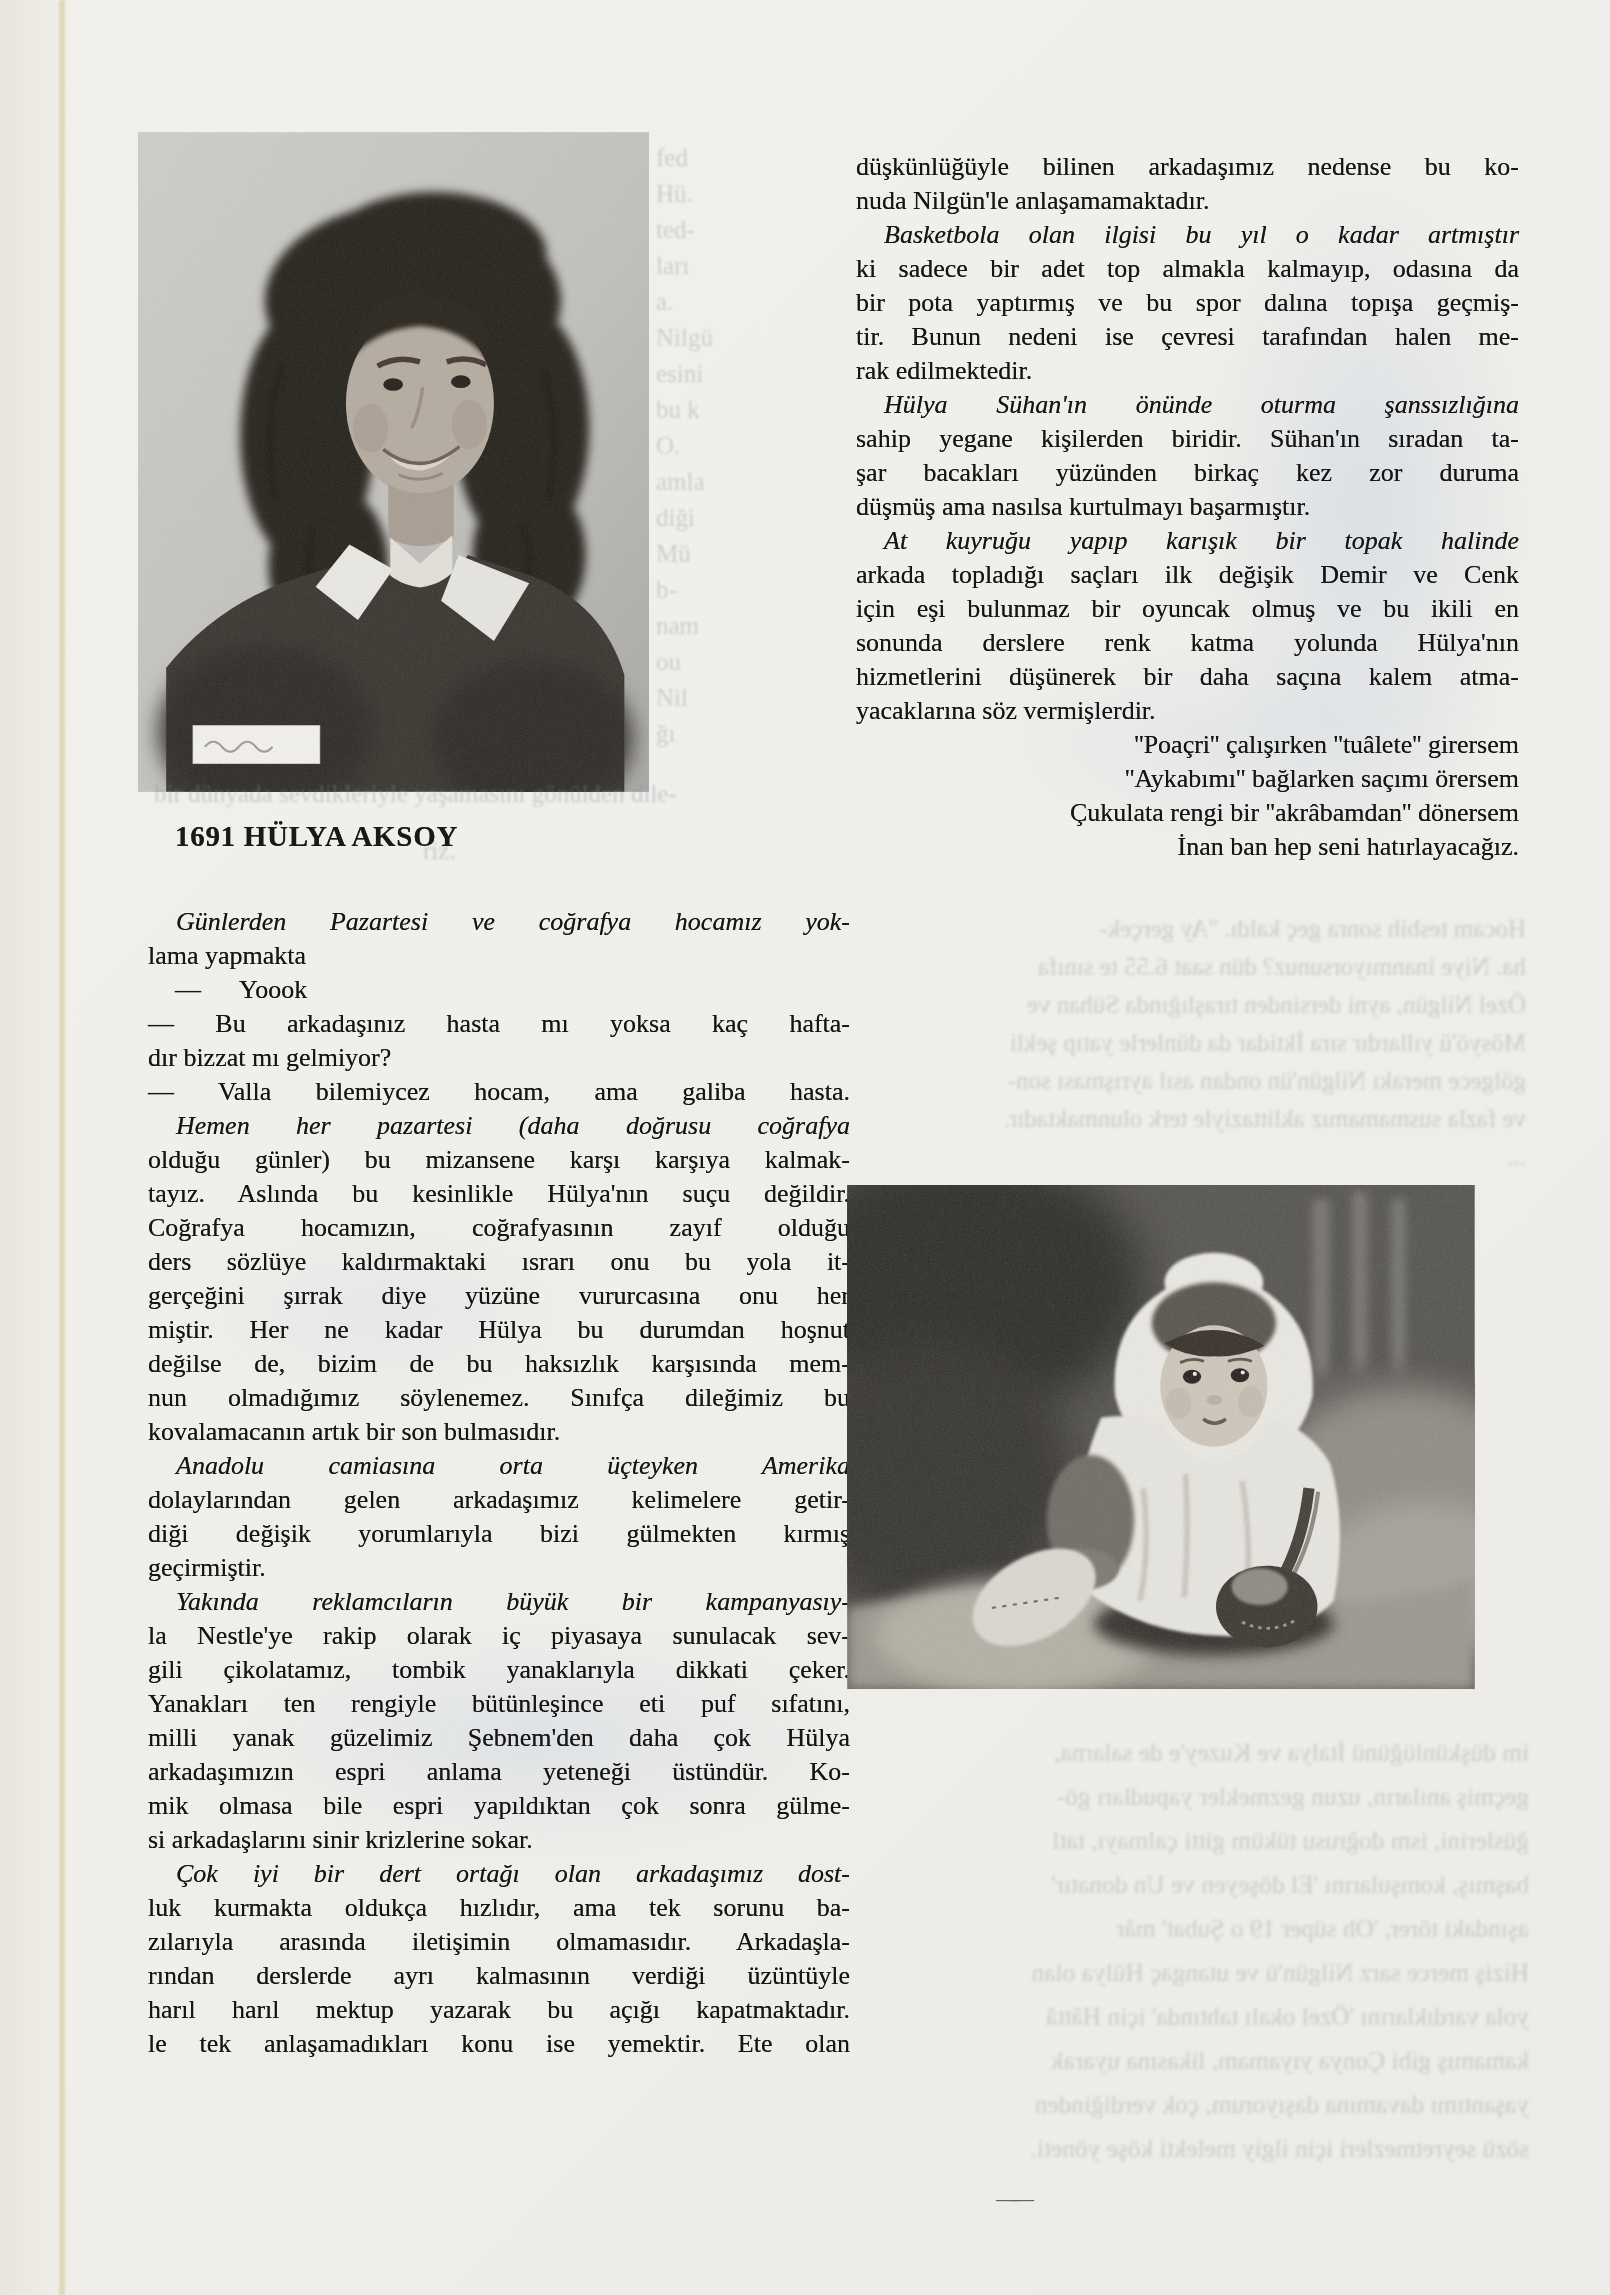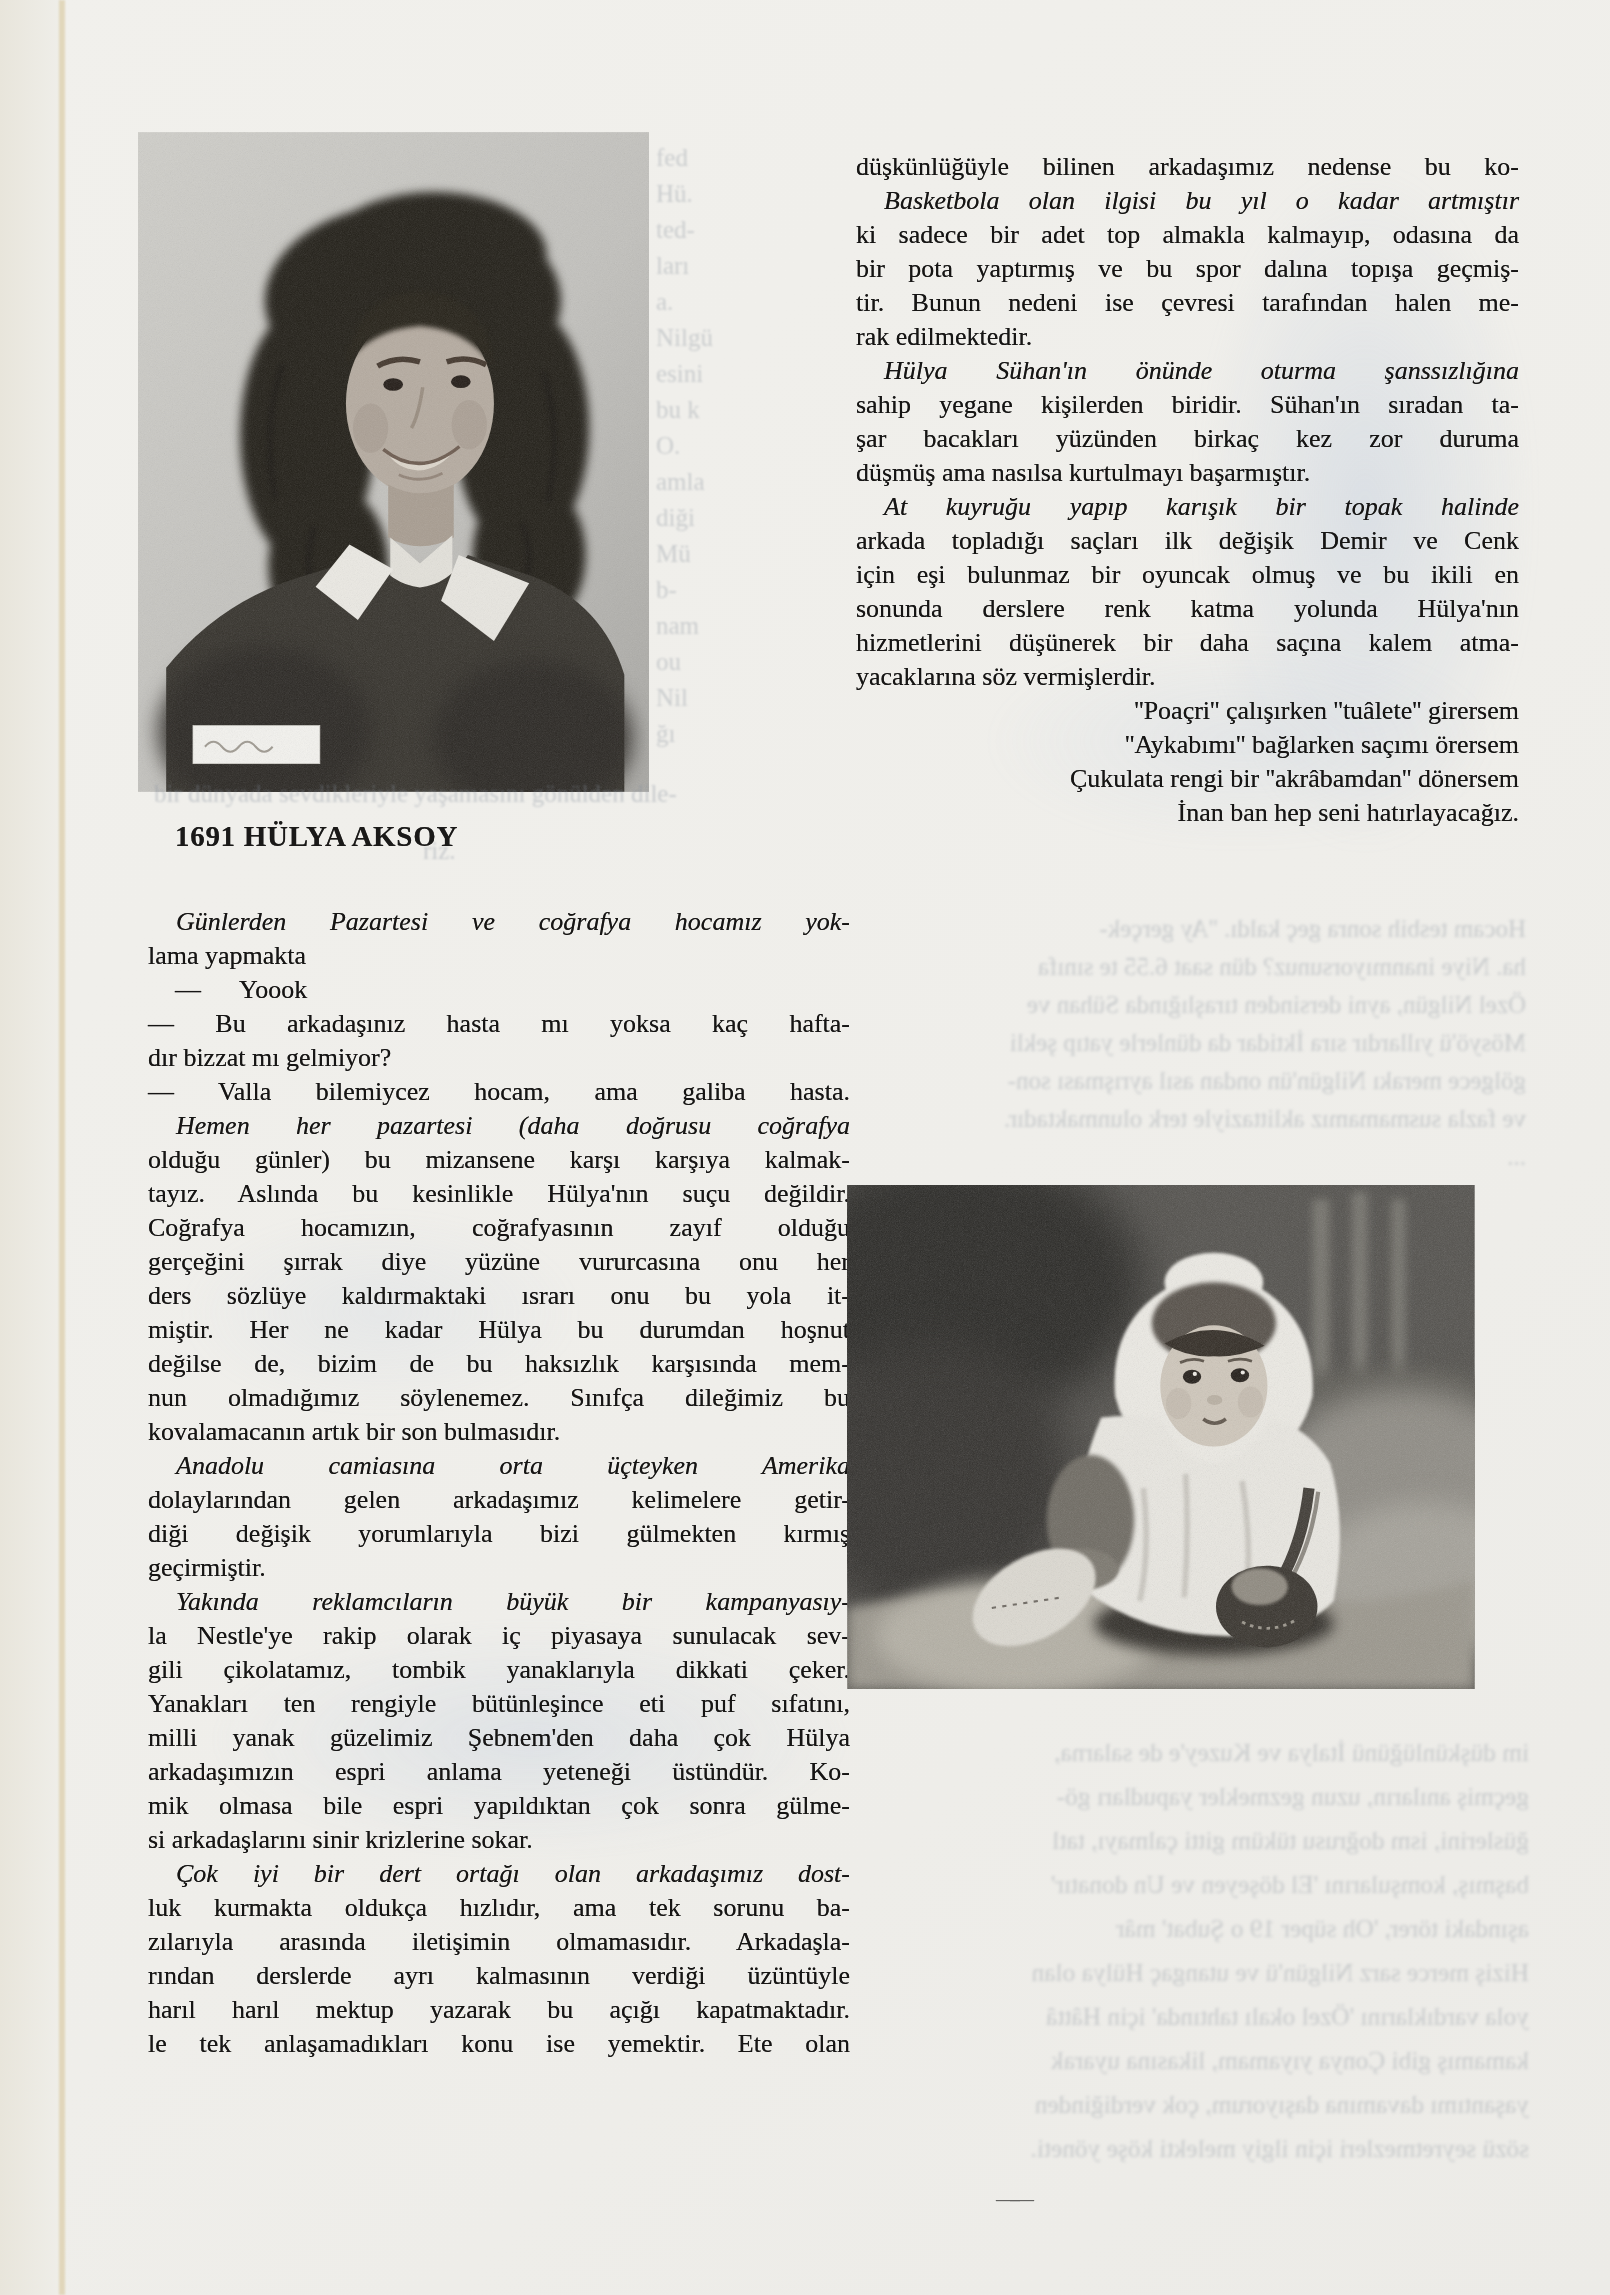--- a/index.html
+++ b/index.html
@@ -152,22 +152,22 @@
       <div class="tl ind">Günlerden Pazartesi ve coğrafya hocamız yok-</div>
       <div class="tl last">lama yapmakta</div>
       <div class="tl dlg">—      Yoook</div>
       <div class="tl j">— Bu arkadaşınız hasta mı yoksa kaç hafta-</div>
       <div class="tl last">dır bizzat mı gelmiyor?</div>
       <div class="tl j">— Valla bilemiycez hocam, ama galiba hasta.</div>
       <div class="tl ind">Hemen her pazartesi (daha doğrusu coğrafya</div>
       <div class="tl j">olduğu günler) bu mizansene karşı karşıya kalmak-</div>
       <div class="tl j">tayız. Aslında bu kesinlikle Hülya'nın suçu değildir.</div>
       <div class="tl j">Coğrafya hocamızın, coğrafyasının zayıf olduğu</div>
+      <div class="tl j">ders sözlüye kaldırmaktaki ısrarı onu bu yola it-</div>
       <div class="tl j">gerçeğini şırrak diye yüzüne vururcasına onu her</div>
-      <div class="tl j">ders sözlüye kaldırmaktaki ısrarı onu bu yola it-</div>
       <div class="tl j">miştir. Her ne kadar Hülya bu durumdan hoşnut</div>
       <div class="tl j">değilse de, bizim de bu haksızlık karşısında mem-</div>
       <div class="tl j">nun olmadığımız söylenemez. Sınıfça dileğimiz bu</div>
       <div class="tl last">kovalamacanın artık bir son bulmasıdır.</div>
       <div class="tl ind">Anadolu camiasına orta üçteyken Amerika</div>
       <div class="tl j">dolaylarından gelen arkadaşımız kelimelere getir-</div>
       <div class="tl j">diği değişik yorumlarıyla bizi gülmekten kırmış</div>
       <div class="tl last">geçirmiştir.</div>
       <div class="tl ind">Yakında reklamcıların büyük bir kampanyasıy-</div>
       <div class="tl j">la Nestle'ye rakip olarak iç piyasaya sunulacak sev-</div>
@@ -180,20 +180,21 @@
       <div class="tl ind">Çok iyi bir dert ortağı olan arkadaşımız dost-</div>
       <div class="tl j">luk kurmakta oldukça hızlıdır, ama tek sorunu ba-</div>
       <div class="tl j">zılarıyla arasında iletişimin olmamasıdır. Arkadaşla-</div>
       <div class="tl j">rından derslerde ayrı kalmasının verdiği üzüntüyle</div>
       <div class="tl j">harıl harıl mektup yazarak bu açığı kapatmaktadır.</div>
       <div class="tl j">le tek anlaşamadıkları konu ise yemektir. Ete olan</div>
     </div>
 
   <div class="col" style="left:856px;top:150px;width:663px;">
       <div class="tl j">düşkünlüğüyle bilinen arkadaşımız nedense bu ko-</div>
+      <div class="tl last">nuda Nilgün'le anlaşamamaktadır.</div>
       <div class="tl ind">Basketbola olan ilgisi bu yıl o kadar artmıştır</div>
       <div class="tl j">ki sadece bir adet top almakla kalmayıp, odasına da</div>
       <div class="tl j">bir pota yaptırmış ve bu spor dalına topışa geçmiş-</div>
       <div class="tl j">tir. Bunun nedeni ise çevresi tarafından halen me-</div>
       <div class="tl last">rak edilmektedir.</div>
       <div class="tl ind">Hülya Sühan'ın önünde oturma şanssızlığına</div>
       <div class="tl j">sahip yegane kişilerden biridir. Sühan'ın sıradan ta-</div>
       <div class="tl j">şar bacakları yüzünden birkaç kez zor duruma</div>
       <div class="tl last">düşmüş ama nasılsa kurtulmayı başarmıştır.</div>
       <div class="tl ind">At kuyruğu yapıp karışık bir topak halinde</div>

